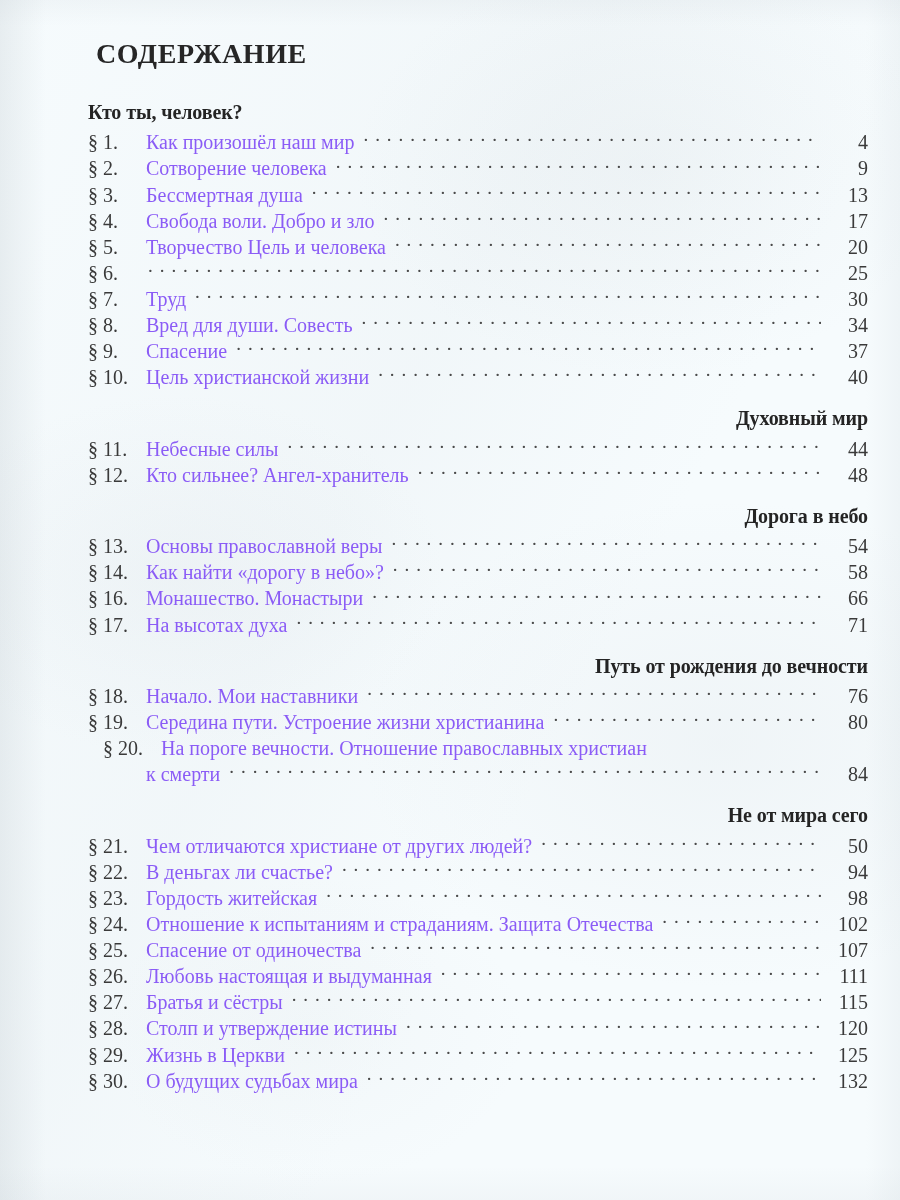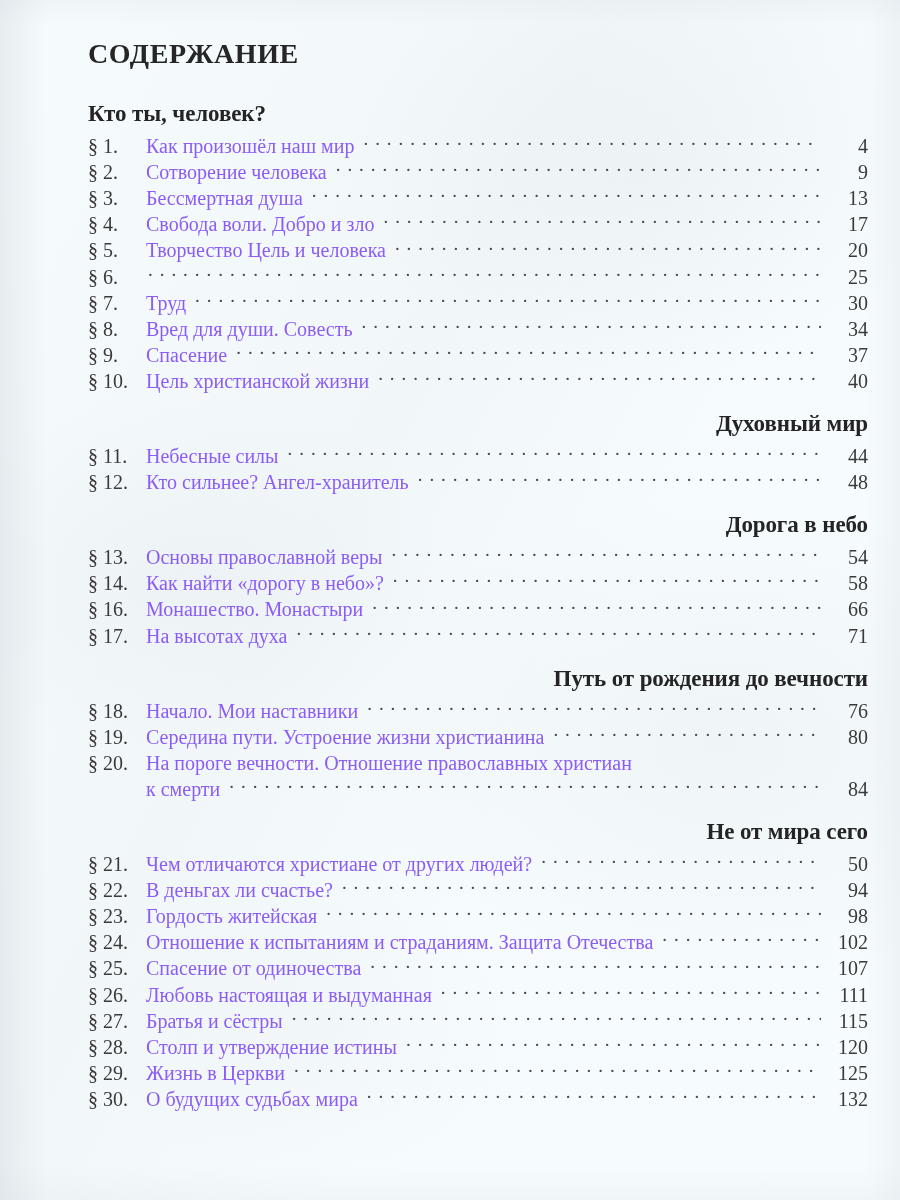--- a/index.html
+++ b/index.html
@@ -43,38 +43,38 @@
   }
 
   .page {
     position: relative;
     z-index: 2;
     padding: 0;
   }
 
   .toc-title {
     position: absolute;
-    left: 88px;
+    left: 96px;
     top: 38px;
     font-size: 28px;
     font-weight: bold;
     letter-spacing: 0.6px;
     color: #262626;
     font-family: "Liberation Serif", "DejaVu Serif", serif;
   }
 
   .toc-body {
     position: absolute;
     left: 88px;
     top: 100px;
     width: 780px;
   }
 
   .section-head {
-    font-size: 23px;
+    font-size: 20px;
     font-weight: bold;
     color: #242424;
     letter-spacing: -0.1px;
     margin: 0 0 5px 0;
     line-height: 1.22;
   }
   .section-head.spaced {
     margin-top: 16px;
     text-align: right;
   }
@@ -124,20 +124,21 @@
 
   
   .entry.cont .num {
     min-width: 58px;
   }
   .entry.cont .title {
     padding-left: 0;
   }
   .entry.wrap-first {
     white-space: nowrap;
+    margin-left: 15px;
   }
 </style>
 </head>
 <body>
 
 <div class="paper-grain"></div>
 <div class="edge-shade"></div>
 
 <div class="page">
   <div class="toc-title">СОДЕРЖАНИЕ</div>

